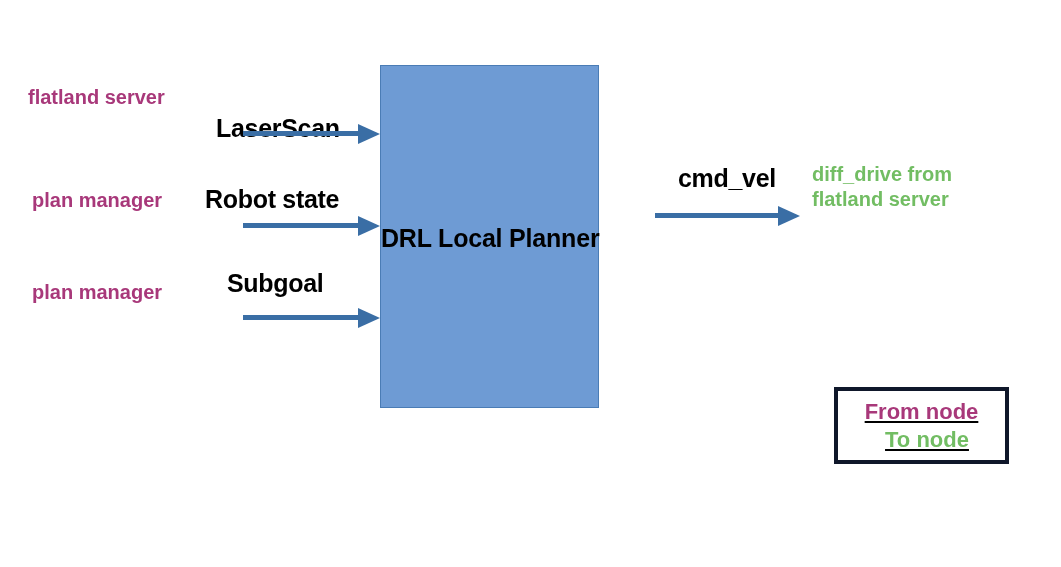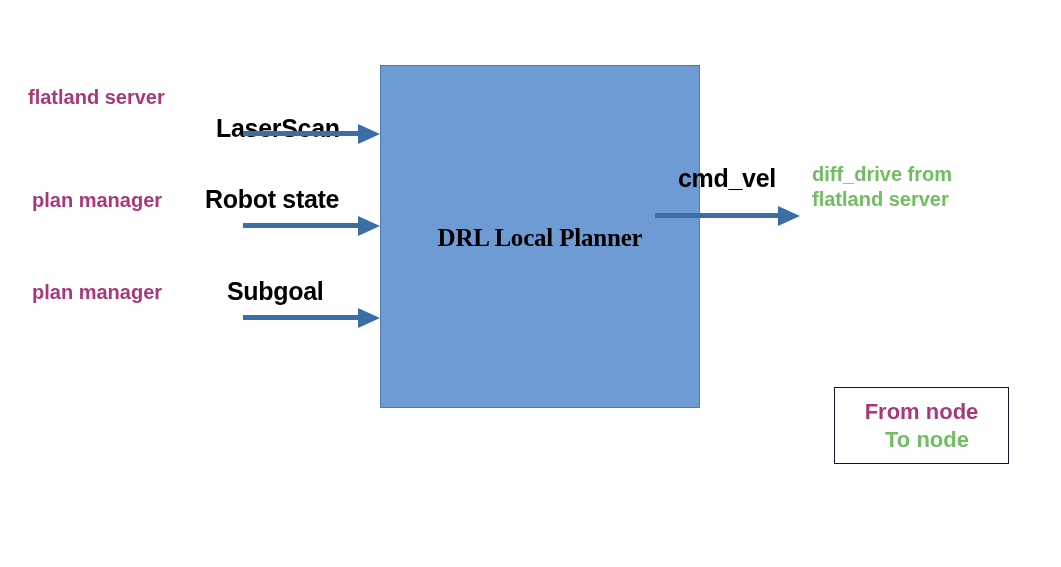--- a/index.html
+++ b/index.html
@@ -14,26 +14,25 @@
     height: 567px;
     background: #ffffff;
     overflow: hidden;
     font-family: "Liberation Sans", sans-serif;
     -webkit-font-smoothing: antialiased;
   }
   .node-box {
     position: absolute;
     left: 380px;
     top: 65px;
-    width: 320px;
+    width: 219px;
     height: 343px;
     background: #6E9BD4;
     border: 1px solid #4A7CB5;
     box-sizing: border-box;
-    font-family: Liberation Serif, serif;
   }
   .node-box-label {
     position: absolute;
     left: 0;
     right: 0;
     top: 158px;
     text-align: center;
     font-size: 25px;
     font-weight: bold;
     color: #000000;
@@ -91,38 +90,39 @@
     color: #72BD63;
     font-weight: bold;
     font-size: 20px;
     line-height: 1.25;
   }
   .src-1  { left: 28px;  top: 86px; }
   .topic-1{ left: 216px; top: 82px; margin-top: 32px; }
   .src-2  { left: 32px;  top: 189px; }
   .topic-2{ left: 205px; top: 185px; }
   .src-3  { left: 32px;  top: 281px; }
-  .topic-3{ left: 227px; top: 277px; }
+  .topic-3{ left: 227px; top: 269px; }
   .topic-out { left: 678px; top: 164px; }
   .dst-out { left: 812px; top: 162px; }
 
   
   .legend {
     position: absolute;
     left: 834px;
     top: 387px;
     width: 175px;
     height: 77px;
-    border: 1px solid #0f172a;
+    border: 4px solid #0f172a;
     box-sizing: border-box;
     background: #ffffff;
     display: flex;
     flex-direction: column;
     align-items: center;
     justify-content: center;
+    text-decoration: underline;
   }
   .legend-from {
     color: #A8387A;
     font-weight: bold;
     font-size: 22px;
     line-height: 1.25;
   }
   .legend-to {
     color: #72BD63;
     font-weight: bold;

